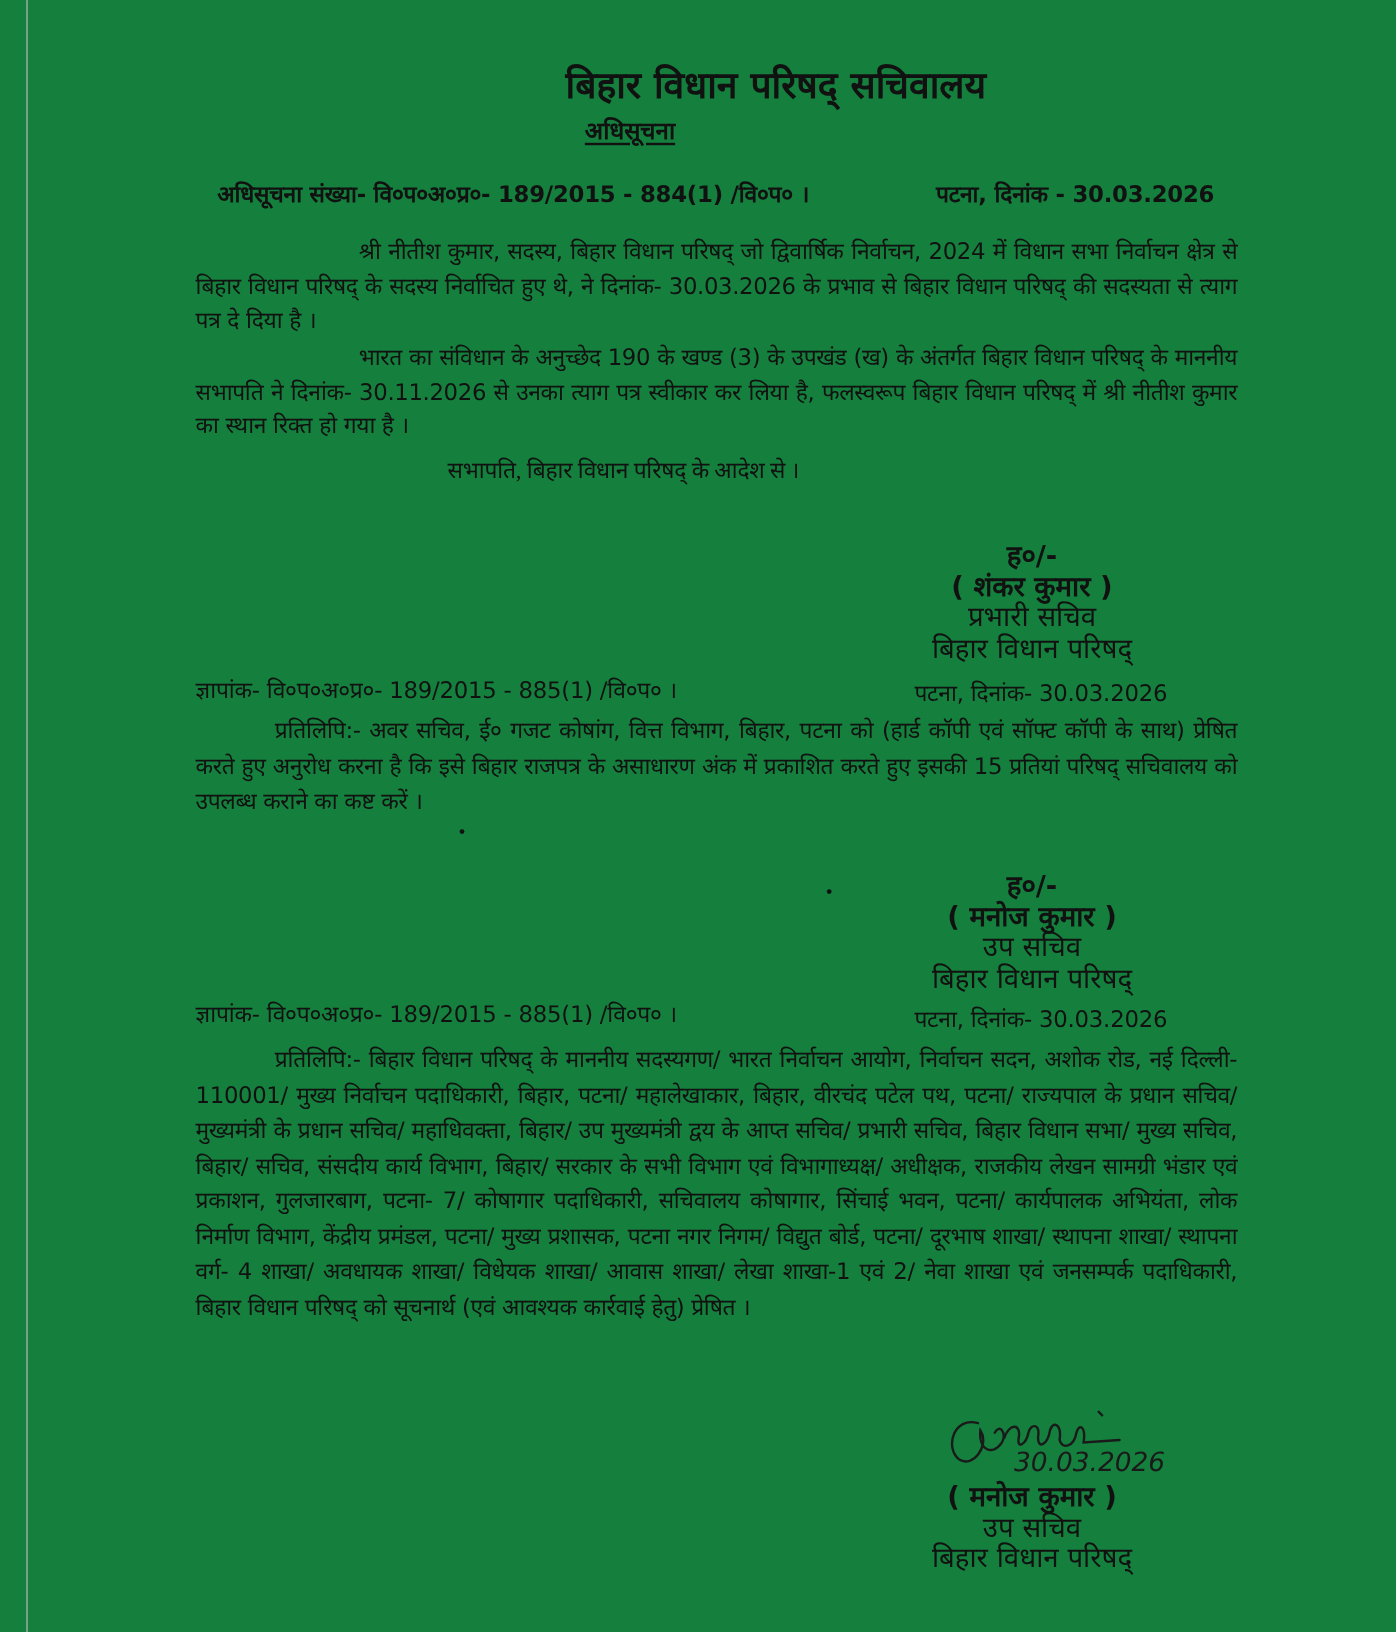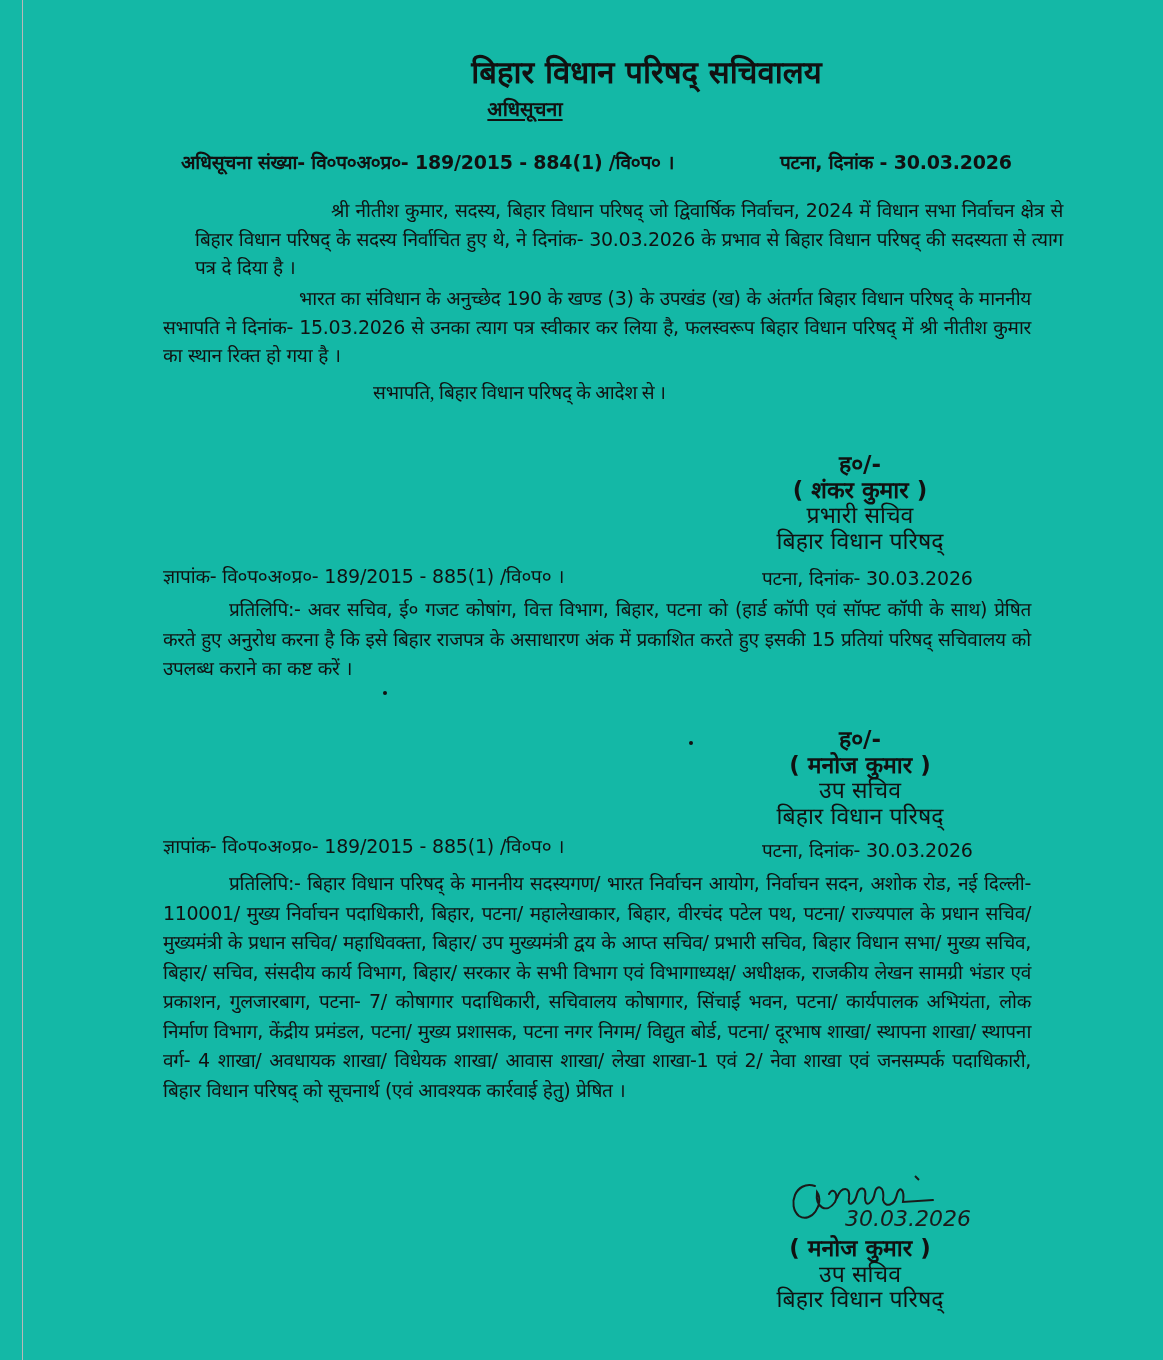--- a/index.html
+++ b/index.html
@@ -12,21 +12,21 @@
       height: 1360px;
       position: relative;
       overflow: hidden;
       color: #111111;
       font-family: "DejaVu Sans", "Liberation Sans", sans-serif;
     }
     .page {
       position: absolute;
       left: 0; top: 0;
       width: 1163px; height: 1360px;
-      background: #14b8a6;
+      background: #15803d;
     }
     .edge-line {
       position: absolute;
       left: 22px; top: 0;
       width: 1px; height: 1360px;
       background: #b8b8b8;
     }
     .speck {
       position: absolute;
       width: 4px; height: 4px;
@@ -97,23 +97,23 @@
   <div class="speck" style="left:689px;top:741px;"></div>
 
   <div class="title">बिहार विधान परिषद् सचिवालय</div>
   <div class="subtitle">
     <span>अधिसूचना</span>
   </div>
 
   <div class="line bold" style="left:165px;top:150px;margin-left:16px;">अधिसूचना संख्या- वि०प०अ०प्र०- 189/2015 - 884(1) /वि०प० ।</div>
   <div class="line bold" style="left:736px;top:150px;margin-left:44px;">पटना, दिनांक - 30.03.2026</div>
 
-  <div class="para" style="top:196px;margin-left:32px;">श्री नीतीश कुमार, सदस्य, बिहार विधान परिषद् जो द्विवार्षिक निर्वाचन, 2024 में विधान सभा निर्वाचन क्षेत्र से बिहार विधान परिषद् के सदस्य निर्वाचित हुए थे, ने दिनांक- 30.03.2026 के प्रभाव से बिहार विधान परिषद् की सदस्यता से त्याग पत्र दे दिया है ।</div>
+  <div class="para" style="top:196px;">श्री नीतीश कुमार, सदस्य, बिहार विधान परिषद् जो द्विवार्षिक निर्वाचन, 2024 में विधान सभा निर्वाचन क्षेत्र से बिहार विधान परिषद् के सदस्य निर्वाचित हुए थे, ने दिनांक- 30.03.2026 के प्रभाव से बिहार विधान परिषद् की सदस्यता से त्याग पत्र दे दिया है ।</div>
 
-  <div class="para" style="top:284px;">भारत का संविधान के अनुच्छेद 190 के खण्ड (3) के उपखंड (ख) के अंतर्गत बिहार विधान परिषद् के माननीय सभापति ने दिनांक- 15.03.2026 से उनका त्याग पत्र स्वीकार कर लिया है, फलस्वरूप बिहार विधान परिषद् में श्री नीतीश कुमार का स्थान रिक्त हो गया है ।</div>
+  <div class="para" style="top:284px;">भारत का संविधान के अनुच्छेद 190 के खण्ड (3) के उपखंड (ख) के अंतर्गत बिहार विधान परिषद् के माननीय सभापति ने दिनांक- 30.11.2026 से उनका त्याग पत्र स्वीकार कर लिया है, फलस्वरूप बिहार विधान परिषद् में श्री नीतीश कुमार का स्थान रिक्त हो गया है ।</div>
 
   <div class="line" style="left:373px;top:381px;font-family:Liberation Serif, serif;">सभापति, बिहार विधान परिषद् के आदेश से ।</div>
 
   <div class="sigblock" style="left:740px;top:452px;width:240px;">
     <div class="name">ह०/-</div>
     <div class="name">( शंकर कुमार )</div>
     <div>प्रभारी सचिव</div>
     <div>बिहार विधान परिषद्</div>
   </div>
 

